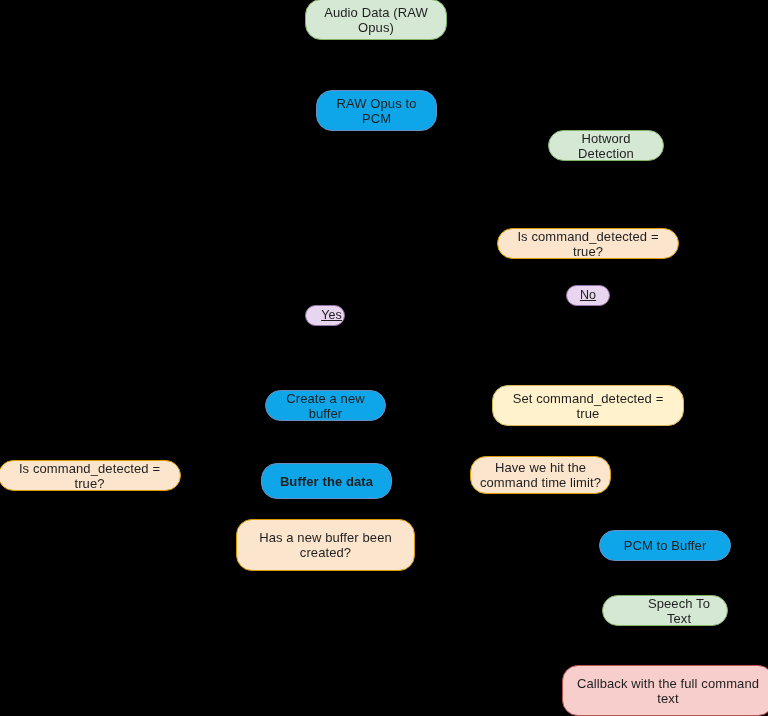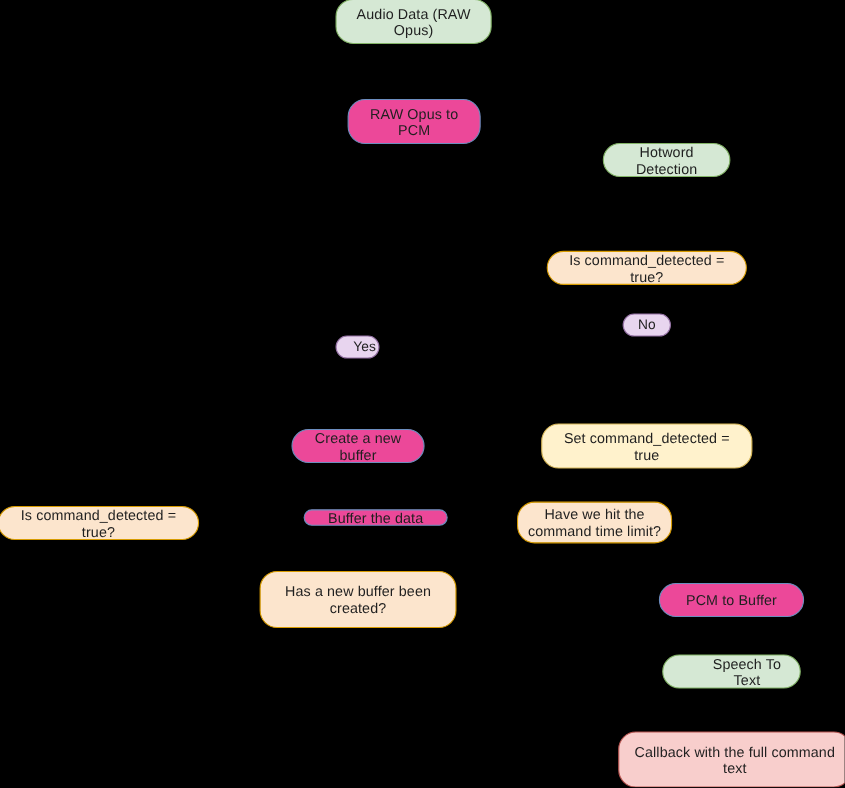--- a/index.html
+++ b/index.html
@@ -27,24 +27,24 @@
     line-height: 15px;
     color: #1f1f1f;
     border-width: 1px;
     border-style: solid;
     padding: 2px 8px;
     white-space: pre-line;
     letter-spacing: 0.1px;
     border-radius: 16px;
   }
   .fill-green  { background: #d5e8d4; border-color: #82b366; }
-  .fill-blue   { background: #ec4899; border-color: #6c8ebf; }
+  .fill-blue   { background: #0ea5e9; border-color: #6c8ebf; }
   .fill-orange { background: #fce5cd; border-color: #d79b00; }
   .fill-yellow { background: #fff2cc; border-color: #d6b656; }
-  .fill-purple { background: #e8d5ef; border-color: #9673a6; }
+  .fill-purple { background: #e8d5ef; border-color: #9673a6; text-decoration: underline; }
   .fill-pink   { background: #f8cecc; border-color: #b85450; }
   .edge-label {
     font-size: 12.5px;
   }
 </style>
 </head>
 <body>
 
 <div id="canvas">
 
@@ -59,21 +59,21 @@
   <div class="node fill-purple edge-label" style="left:566px; top:285px; width:44px; height:21px;">No</div>
 
   <div class="node fill-purple edge-label" style="left:305px; top:305px; width:40px; height:21px;padding-left:21px;">Yes</div>
 
   <div class="node fill-blue" style="left:265px; top:390px; width:121px; height:31px;">Create a new buffer</div>
 
   <div class="node fill-yellow" style="left:492px; top:385px; width:192px; height:41px;">Set command_detected = true</div>
 
   <div class="node fill-orange" style="left:-2px; top:460px; width:183px; height:31px;">Is command_detected = true?</div>
 
-  <div class="node fill-blue" style="left:276px; top:463px; width:131px; height:15px;">Buffer the data</div>
+  <div class="node fill-blue" style="left:261px; top:463px; width:131px; height:36px;font-weight:bold;">Buffer the data</div>
 
   <div class="node fill-orange" style="left:470px; top:456px; width:141px; height:38px;">Have we hit the
 command time limit?</div>
 
   <div class="node fill-orange" style="left:236px; top:519px; width:179px; height:52px;">Has a new buffer been created?</div>
 
   <div class="node fill-blue" style="left:599px; top:530px; width:132px; height:31px;">PCM to Buffer</div>
 
   <div class="node fill-green" style="left:602px; top:595px; width:126px; height:31px;padding-left:36px;">Speech To Text</div>
 

